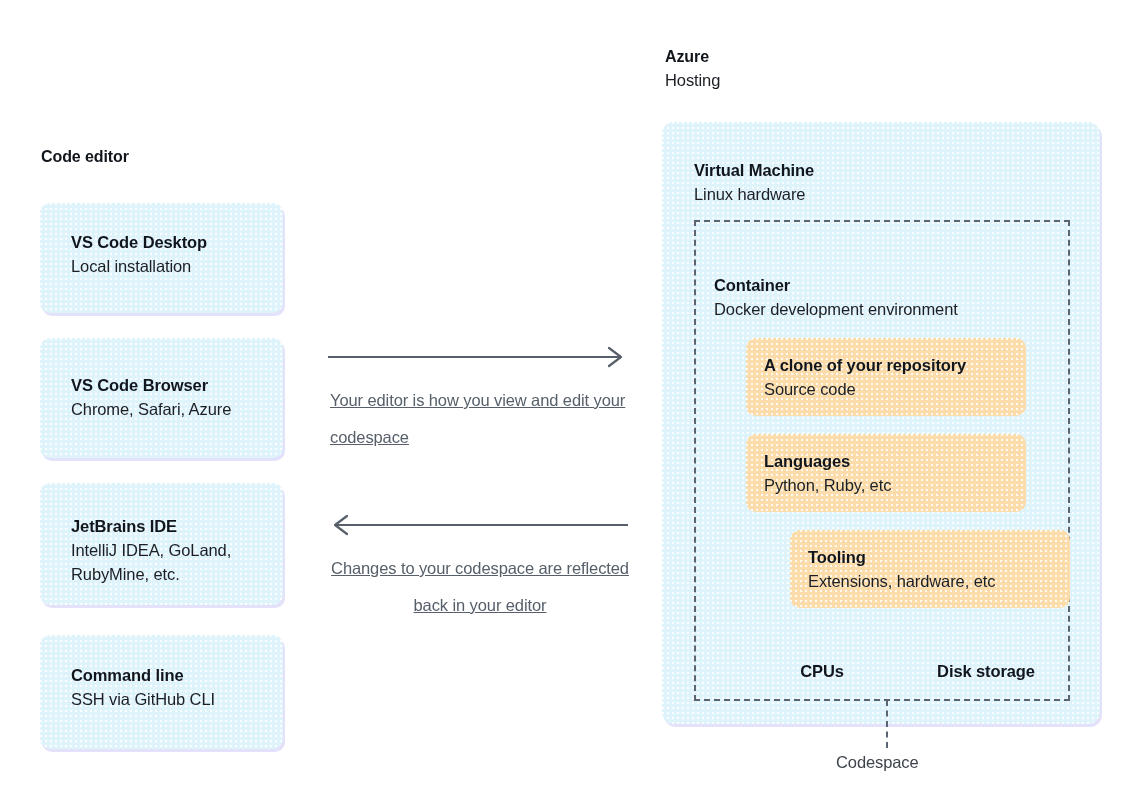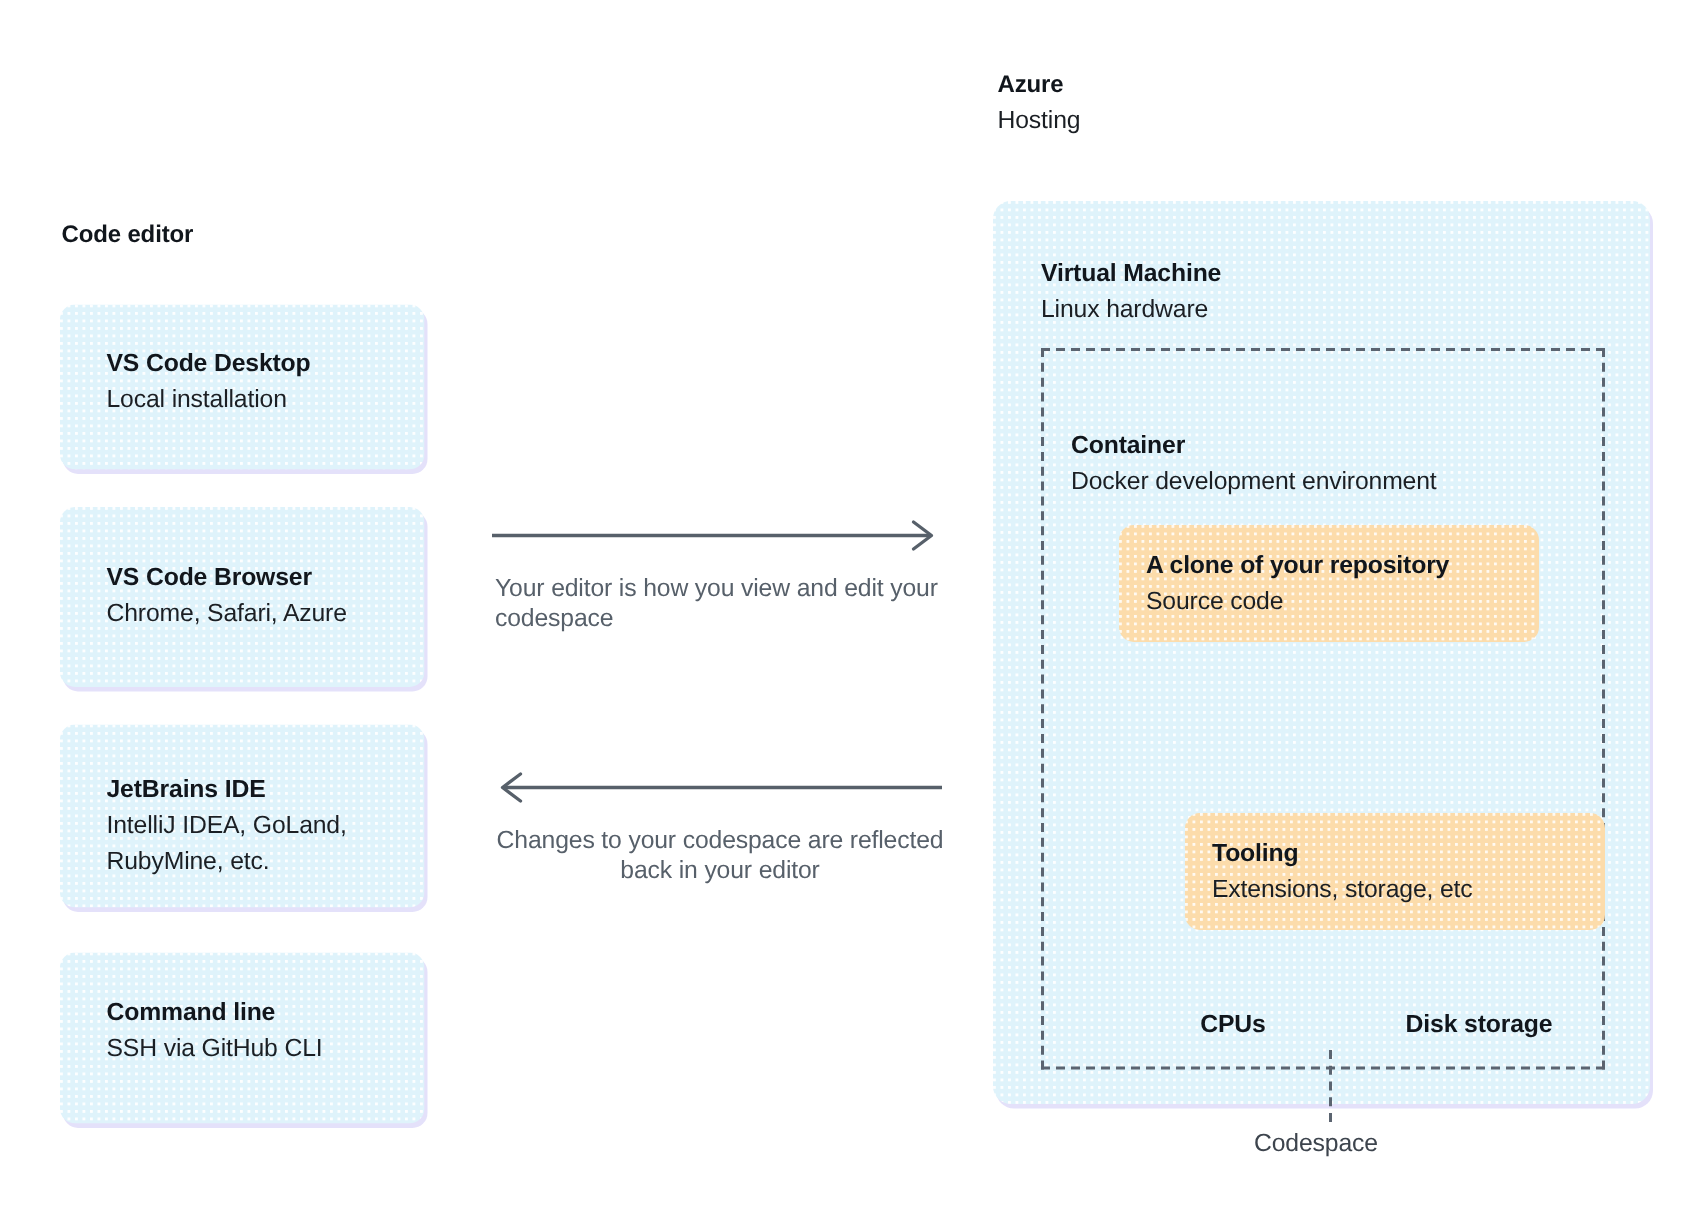--- a/index.html
+++ b/index.html
@@ -69,24 +69,25 @@
     font-size: 16px;
     letter-spacing: -0.1px;
     color: #11161c;
   }
 
   
   .flow { position: absolute; }
   .flow-text {
     position: absolute;
     font-size: 16.5px;
-    line-height: 20px;
+    line-height: 37px;
     color: #57606a;
     letter-spacing: -0.1px;
     width: 300px;
+    text-decoration: underline;
   }
 
   
   #azure-label {
     position: absolute;
     left: 665px;
     top: 45px;
   }
   #azure-label .a-title {
     font-weight: bold;
@@ -98,21 +99,21 @@
   #azure-label .a-sub {
     font-size: 16.5px;
     line-height: 24px;
     letter-spacing: -0.1px;
     color: #1b1f24;
   }
 
   #vm-container {
     position: absolute;
     left: 662px;
-    top: 134px;
+    top: 122px;
     width: 438px;
     height: 602px;
     border-radius: 12px;
     box-shadow: 2px 3px 0 0 rgba(205,200,245,0.55);
   }
 
   #vm-heading {
     position: absolute;
     left: 32px;
     top: 37px;
@@ -237,25 +238,31 @@
     <div class="t-sub">Docker development environment</div>
   </div>
 
   <div class="card tex-orange" style="left:84px; top:216px; width:280px; height:78px;">
     <div class="card-inner" style="left:18px; right:14px; top:16px;">
       <div class="t-title">A clone of your repository</div>
       <div class="t-sub">Source code</div>
     </div>
   </div>
 
+  <div class="card tex-orange" style="left:84px; top:312px; width:280px; height:78px;">
+    <div class="card-inner" style="left:18px; right:14px; top:16px;">
+      <div class="t-title">Languages</div>
+      <div class="t-sub">Python, Ruby, etc</div>
+    </div>
+  </div>
 
   <div class="card tex-orange" style="left:84px; top:408px; width:280px; height:78px;margin-left:44px;">
     <div class="card-inner" style="left:18px; right:14px; top:16px;">
       <div class="t-title">Tooling</div>
-      <div class="t-sub">Extensions, storage, etc</div>
+      <div class="t-sub">Extensions, hardware, etc</div>
     </div>
   </div>
 
   <div id="resources-row">
     <div class="resource" style="flex:1;margin-left:46px;">CPUs</div>
     <div class="resource" style="flex:1;">Disk storage</div>
   </div>
 </div>
 
 <div id="codespace-leader"></div>

